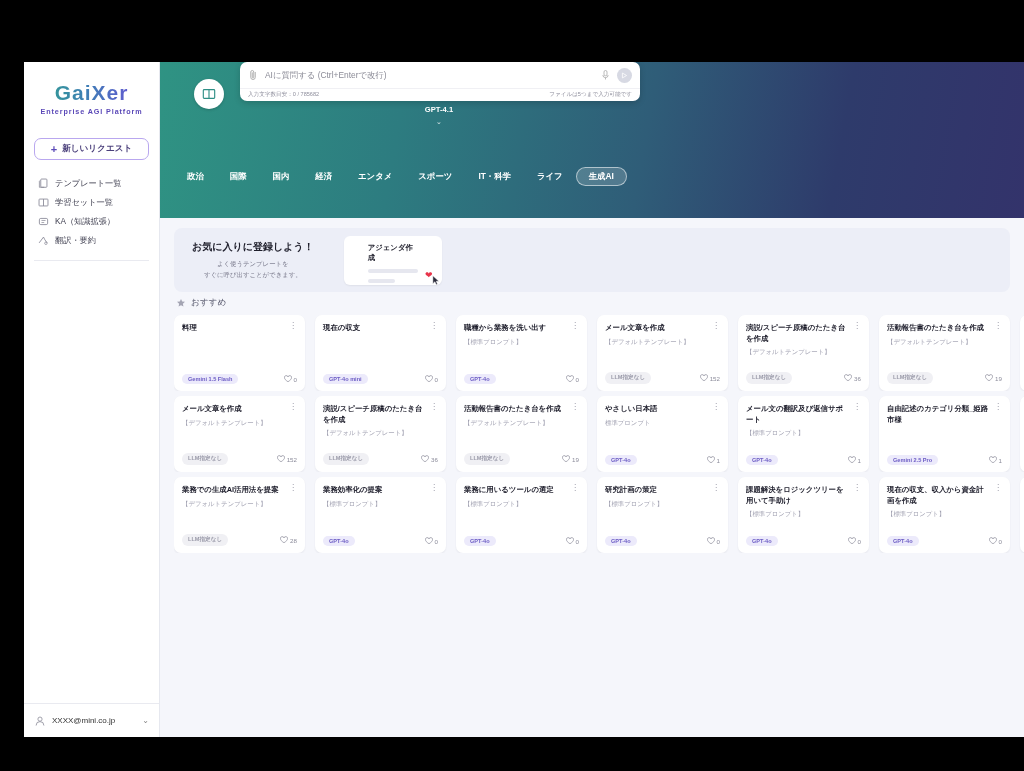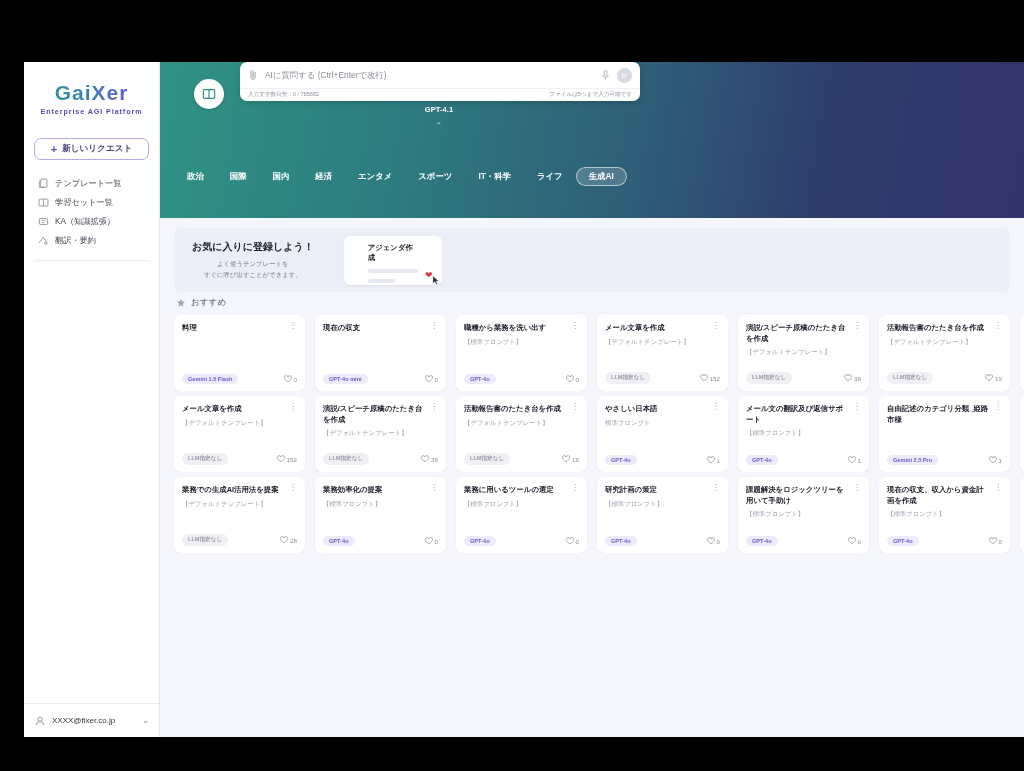--- a/index.html
+++ b/index.html
@@ -222,21 +222,21 @@
     </nav>
 
     <div class="nav-sep"></div>
     <div class="sidebar-spacer"></div>
 
     <div class="user-row">
       <svg class="avatar" viewBox="0 0 16 16">
         <circle cx="8" cy="5.5" r="2.8" fill="none" stroke="#6b6b7c" stroke-width="1.2"></circle>
         <path d="M2.8 14 a5.2 5.2 0 0 1 10.4 0" fill="none" stroke="#6b6b7c" stroke-width="1.2"></path>
       </svg>
-      <span>XXXX@fixer.co.jp</span>
+      <span>XXXX@mini.co.jp</span>
       <span class="chev">⌄</span>
     </div>
   </aside>
 
   <section class="main">
 
     <div class="hero">
       <div class="hero-top">
         <div class="book-btn">
           <svg width="14" height="14" viewBox="0 0 16 16">

